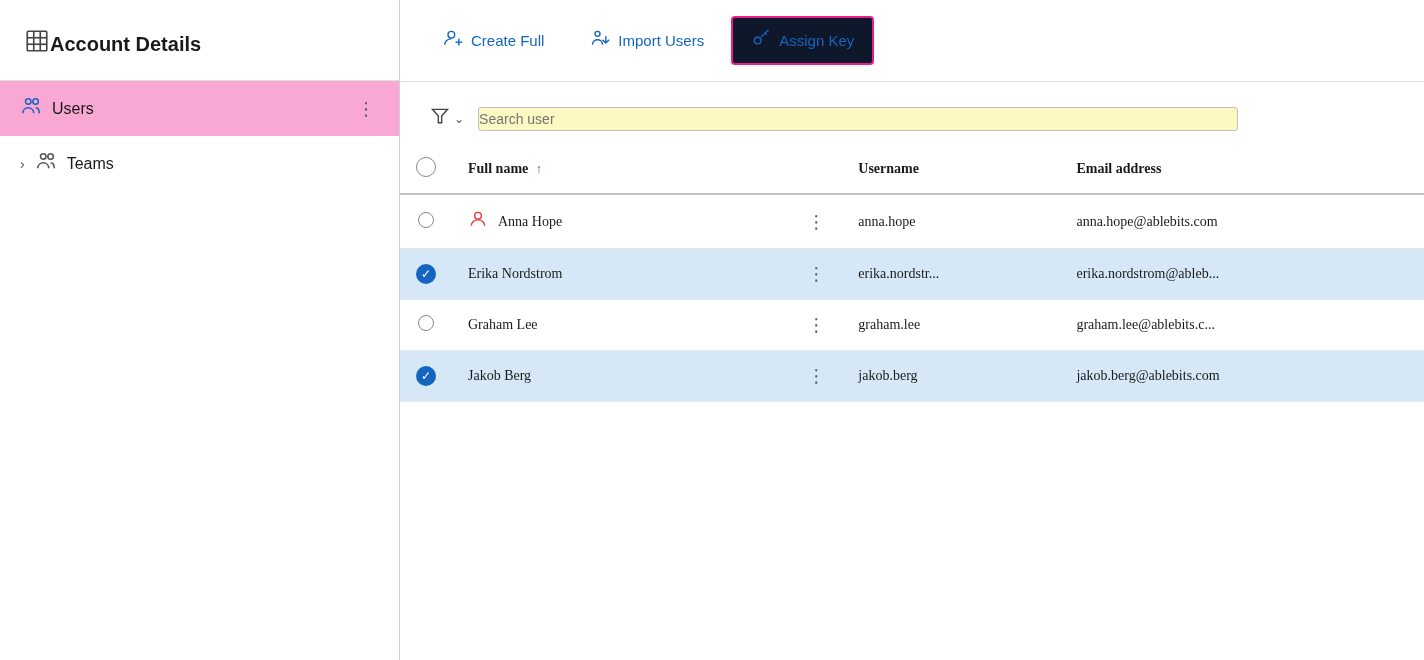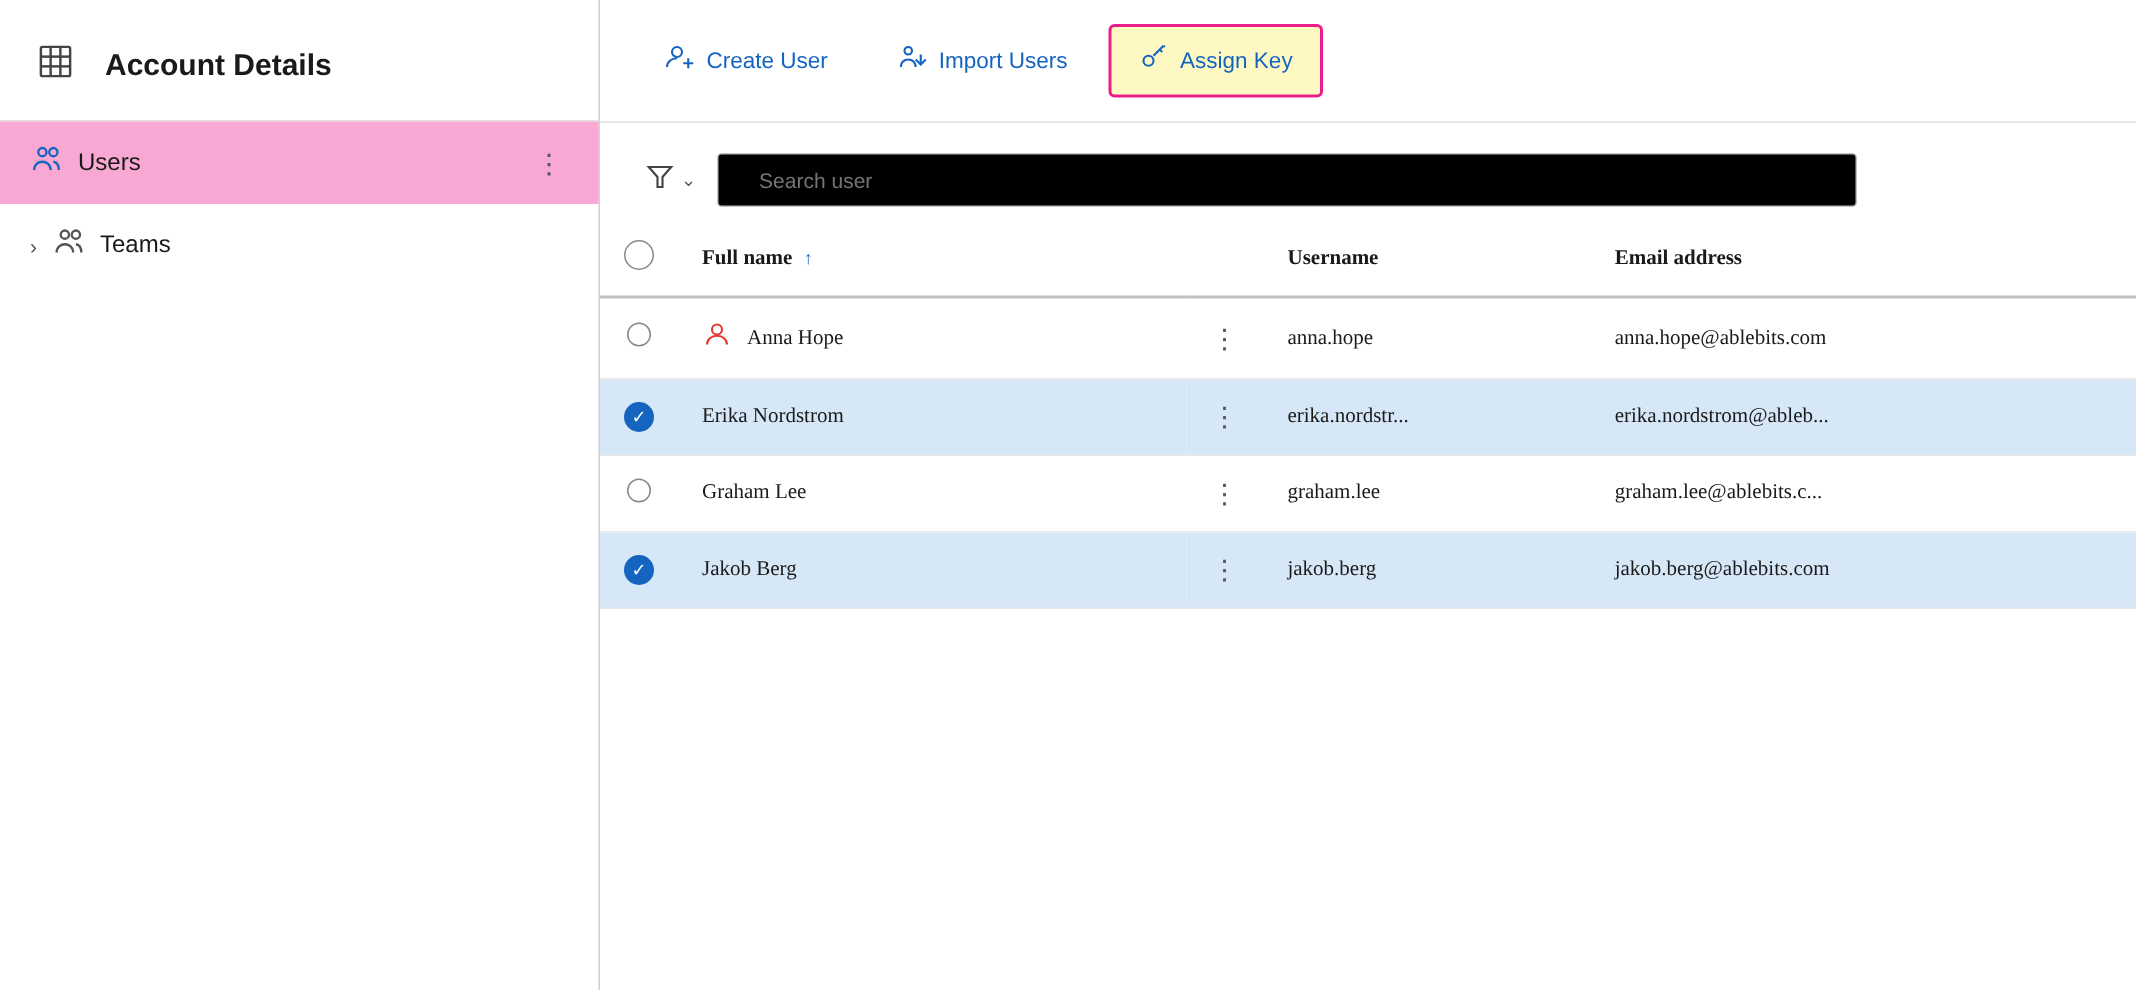--- a/index.html
+++ b/index.html
@@ -22,21 +22,21 @@
       background: #fff;
       display: flex;
       flex-direction: column;
     }
 
     .sidebar-header {
       padding: 28px 24px 20px 24px;
       border-bottom: 1px solid #e0e0e0;
       display: flex;
       align-items: center;
-      gap: 20px;
+      gap: 0;
       text-align: center;
     }
 
     .sidebar-header-icon {
       font-size: 22px;
       color: #444;
     }
 
     .sidebar-header-title {
       font-size: 20px;
@@ -128,21 +128,21 @@
       cursor: pointer;
       border-radius: 4px;
       font-size: 15px;
       color: #1565c0;
       font-family: 'Segoe UI', Arial, sans-serif;
     }
 
     .toolbar-btn.active-btn {
       border: 2px solid #e91e8c;
       border-radius: 4px;
-      background: #fef9c3;
+      background: #0f172a;
       color: #1565c0;
     }
 
     .toolbar-btn-icon {
       font-size: 18px;
       color: #1565c0;
     }
 
     
     .search-area {
@@ -165,28 +165,28 @@
     }
 
     .filter-chevron {
       font-size: 12px;
       color: #555;
     }
 
     .search-input {
       flex: 1;
       max-width: 760px;
-      height: 36px;
+      height: 24px;
       border: 1px solid #c0c0c0;
       border-radius: 3px;
-      padding: 0 27px;
+      padding: 0 0;
       font-size: 14px;
       color: #888;
       outline: none;
-      background: #000000;
+      background: #fef9c3;
     }
 
     
     .table-area {
       flex: 1;
       overflow: auto;
       padding: 0 0 0 0;
       font-family: Liberation Serif, serif;
     }
 
@@ -346,21 +346,21 @@
   <div class="toolbar">
     <button class="toolbar-btn">
       <span class="toolbar-btn-icon">
         <svg width="20" height="20" viewBox="0 0 24 24" fill="none" stroke="#1565c0" stroke-width="1.7">
           <circle cx="10" cy="8" r="4"></circle>
           <path d="M2 20c0-4 3.5-7 8-7"></path>
           <line x1="19" y1="13" x2="19" y2="21"></line>
           <line x1="15" y1="17" x2="23" y2="17"></line>
         </svg>
       </span>
-      <span>Create User</span>
+      <span>Create Full</span>
     </button>
 
     <button class="toolbar-btn">
       <span class="toolbar-btn-icon">
         <svg width="20" height="20" viewBox="0 0 24 24" fill="none" stroke="#1565c0" stroke-width="1.7">
           <circle cx="9" cy="7" r="3"></circle>
           <path d="M3 20c0-4 3-6 6-6s6 2 6 6"></path>
           <line x1="19" y1="10" x2="19" y2="18"></line>
           <polyline points="15,14 19,18 23,14"></polyline>
         </svg>

